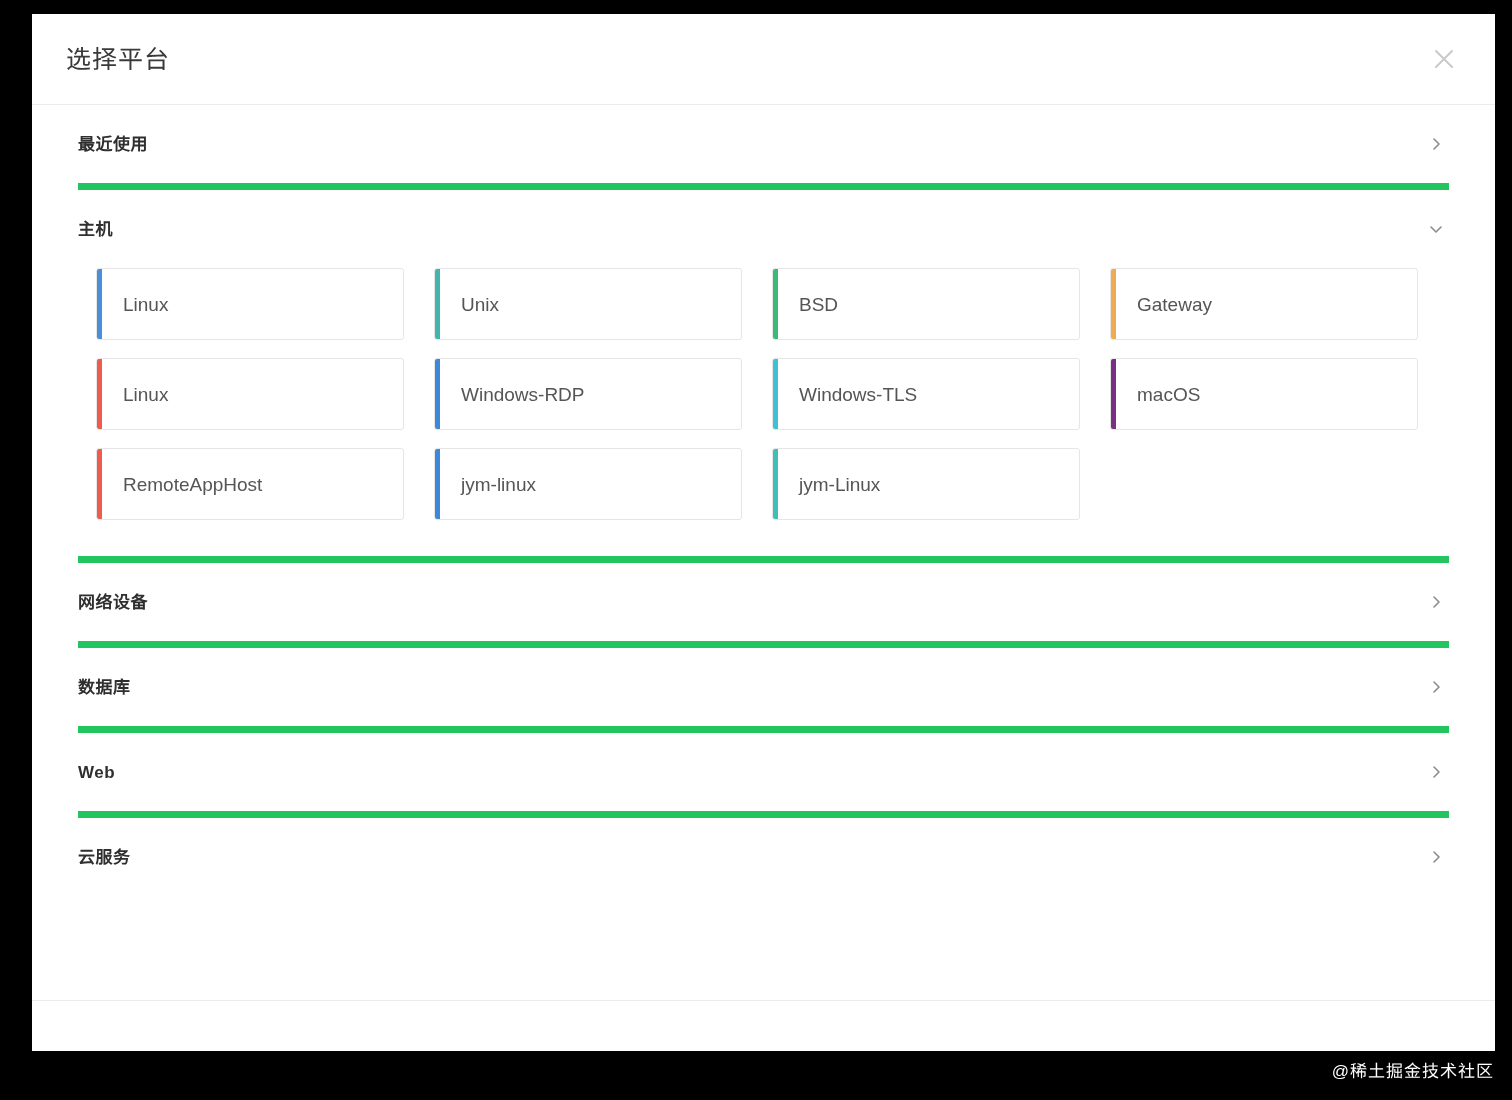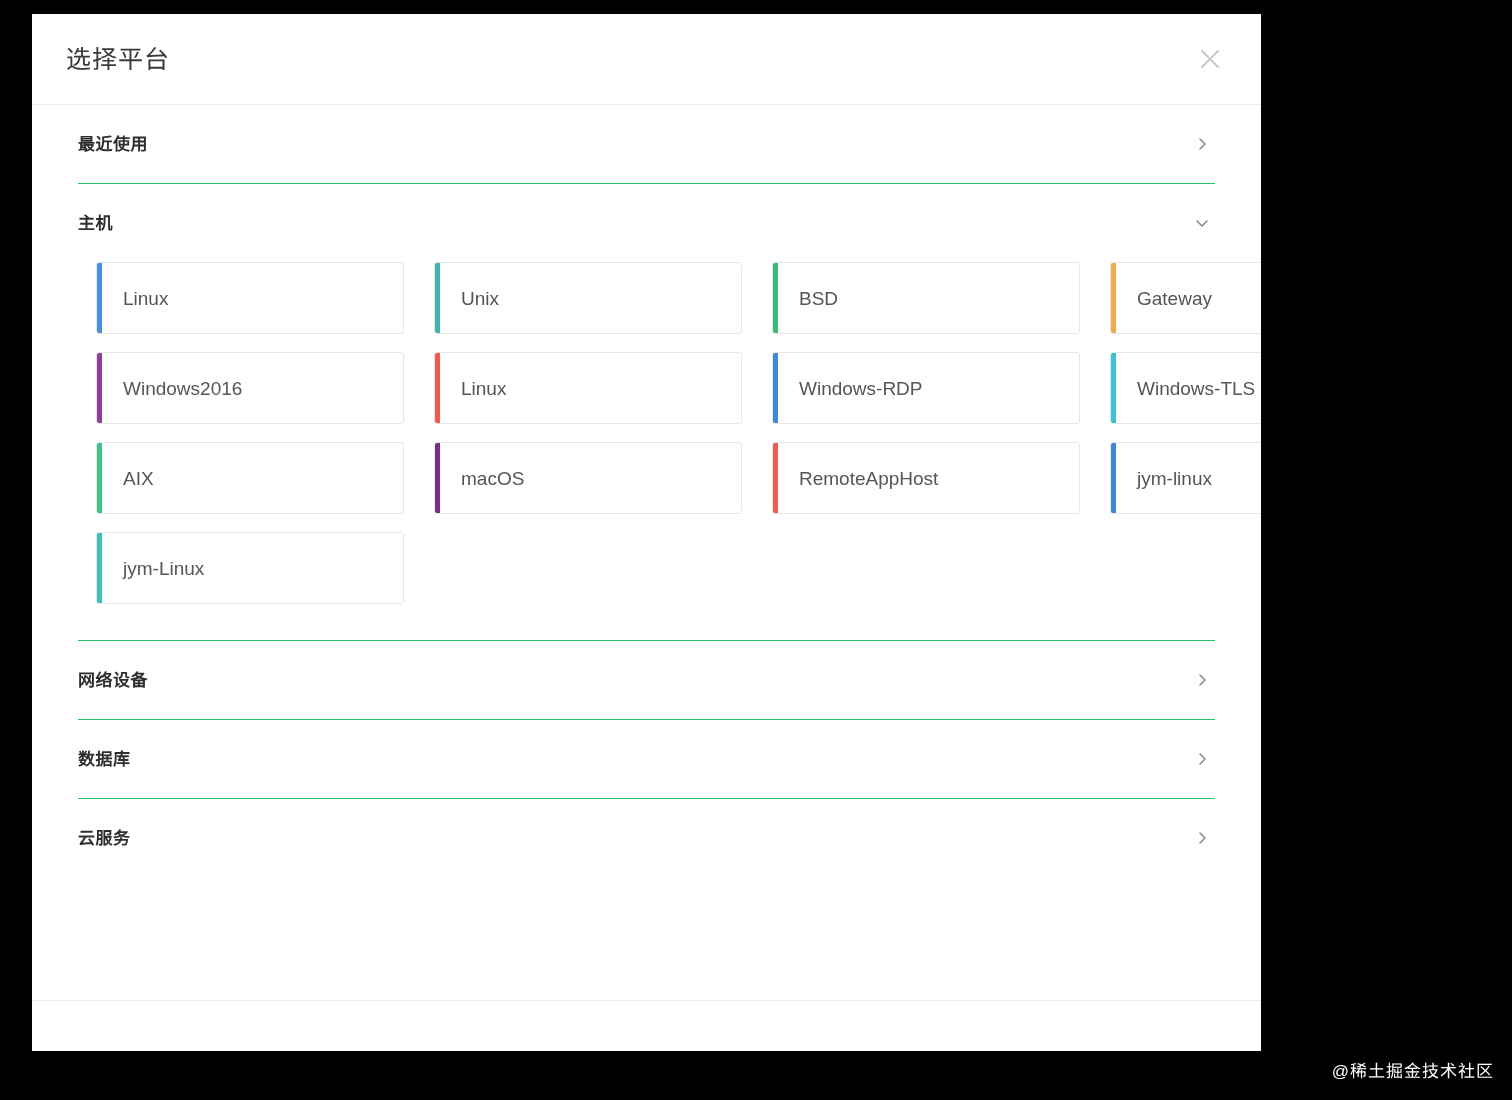--- a/index.html
+++ b/index.html
@@ -14,21 +14,21 @@
     font-family: "Liberation Sans", "DejaVu Sans", sans-serif;
     overflow: hidden;
     position: relative;
   }
 
   
   .modal {
     position: absolute;
     left: 32px;
     top: 14px;
-    width: 1229px;
+    width: 1463px;
     height: 1037px;
     background: #ffffff;
     box-sizing: border-box;
     display: flex;
     flex-direction: column;
     overflow: hidden;
   }
 
   
   .modal-header {
@@ -67,21 +67,21 @@
   
   .modal-body {
     flex: 1 1 auto;
     padding: 0 46px;
     box-sizing: border-box;
     overflow: hidden;
   }
 
   
   .section {
-    border-bottom: 1px solid #22c55e;
+    border-bottom: 7px solid #22c55e;
   }
   .section:last-child { border-bottom: none; }
 
   .section-header {
     height: 78px;
     display: flex;
     align-items: center;
     justify-content: space-between;
     cursor: pointer;
     user-select: none;
@@ -206,35 +206,29 @@
   </div>
               <div class="platform-card" style="--accent: #3fb5ad;">
     <span class="platform-card-label">Unix</span>
   </div>
               <div class="platform-card" style="--accent: #3cb878;">
     <span class="platform-card-label">BSD</span>
   </div>
               <div class="platform-card" style="--accent: #f0ab4e;">
     <span class="platform-card-label">Gateway</span>
   </div>
-              <div class="platform-card" style="--accent: #8e3f9e;">
-    <span class="platform-card-label">Windows2016</span>
-  </div>
               <div class="platform-card" style="--accent: #ef5b4c;">
     <span class="platform-card-label">Linux</span>
   </div>
               <div class="platform-card" style="--accent: #3f87d9;">
     <span class="platform-card-label">Windows-RDP</span>
   </div>
               <div class="platform-card" style="--accent: #3fc0d4;">
     <span class="platform-card-label">Windows-TLS</span>
   </div>
-              <div class="platform-card" style="--accent: #45c08a;">
-    <span class="platform-card-label">AIX</span>
-  </div>
               <div class="platform-card" style="--accent: #7a2e85;">
     <span class="platform-card-label">macOS</span>
   </div>
               <div class="platform-card" style="--accent: #ef5b4c;">
     <span class="platform-card-label">RemoteAppHost</span>
   </div>
               <div class="platform-card" style="--accent: #3f87d9;">
     <span class="platform-card-label">jym-linux</span>
   </div>
               <div class="platform-card" style="--accent: #3fbfb5;">
@@ -260,20 +254,31 @@
       <span class="section-chevron">
               <svg width="20" height="20" viewBox="0 0 20 20">
                 <path d="M8 5 L13 10 L8 15" stroke="#8c8c8c" stroke-width="1.6" stroke-linecap="round" stroke-linejoin="round" fill="none"></path>
               </svg>
             </span>
     </div>
 
   </div>
         <div class="section">
     <div class="section-header">
+      <span class="section-title">Web</span>
+      <span class="section-chevron">
+              <svg width="20" height="20" viewBox="0 0 20 20">
+                <path d="M8 5 L13 10 L8 15" stroke="#8c8c8c" stroke-width="1.6" stroke-linecap="round" stroke-linejoin="round" fill="none"></path>
+              </svg>
+            </span>
+    </div>
+
+  </div>
+        <div class="section">
+    <div class="section-header">
       <span class="section-title">云服务</span>
       <span class="section-chevron">
               <svg width="20" height="20" viewBox="0 0 20 20">
                 <path d="M8 5 L13 10 L8 15" stroke="#8c8c8c" stroke-width="1.6" stroke-linecap="round" stroke-linejoin="round" fill="none"></path>
               </svg>
             </span>
     </div>
 
   </div>
       </div>

